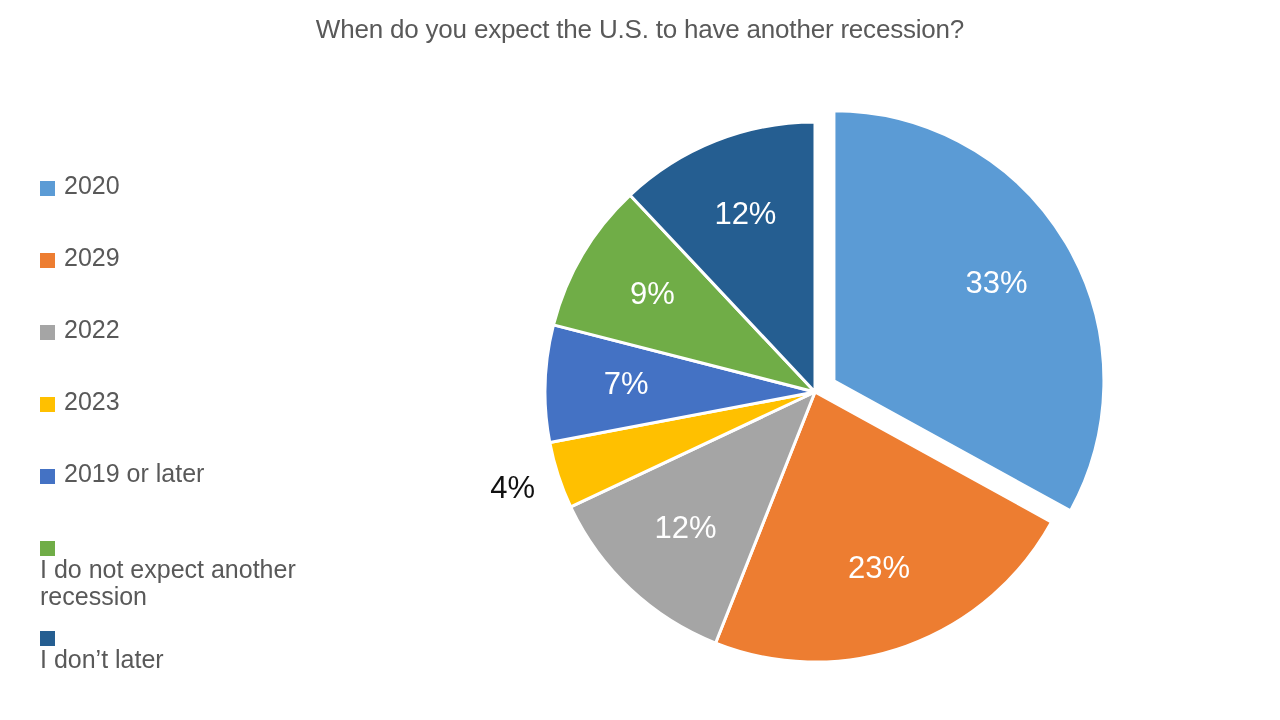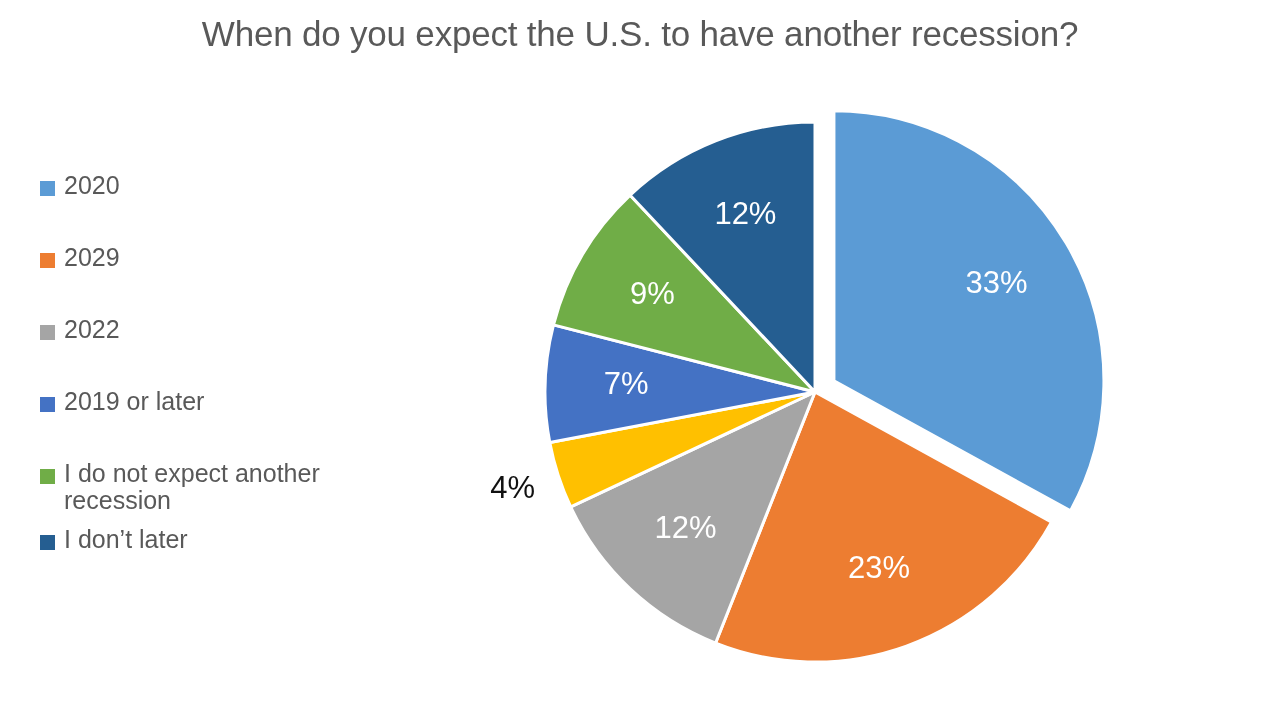--- a/index.html
+++ b/index.html
@@ -24,21 +24,21 @@
     height: 720px;
   }
 
   
   #chart-title {
     position: absolute;
     left: 0;
     top: 14px;
     width: 1280px;
     text-align: center;
-    font-size: 35px;
+    font-size: 26px;
     font-weight: 400;
     color: #595959;
     letter-spacing: -0.2px;
     white-space: nowrap;
   }
 
   
   #legend {
     position: absolute;
     left: 40px;
@@ -47,20 +47,21 @@
   }
   .legend-item {
     display: flex;
     align-items: flex-start;
     margin-bottom: 45px;
     line-height: 1.08;
     margin-top: 12px;
   }
   .legend-item.compact {
     margin-bottom: 4px;
+    flex-direction: column;
   }
   .legend-swatch {
     width: 15px;
     height: 15px;
     flex: 0 0 15px;
     margin-top: 9px;
     margin-right: 9px;
   }
   .legend-label {
     font-size: 25px;
@@ -106,20 +107,24 @@
       </div>
       <div class="legend-item">
         <span class="legend-swatch" style="background: rgb(237, 125, 49);"></span>
         <span class="legend-label">2029</span>
       </div>
       <div class="legend-item">
         <span class="legend-swatch" style="background: rgb(165, 165, 165);"></span>
         <span class="legend-label">2022</span>
       </div>
       <div class="legend-item">
+        <span class="legend-swatch" style="background: rgb(255, 192, 0);"></span>
+        <span class="legend-label">2023</span>
+      </div>
+      <div class="legend-item">
         <span class="legend-swatch" style="background: rgb(68, 114, 196);"></span>
         <span class="legend-label">2019 or later</span>
       </div>
       <div class="legend-item compact">
         <span class="legend-swatch" style="background: rgb(112, 173, 71);"></span>
         <span class="legend-label">I do not expect another recession</span>
       </div>
       <div class="legend-item compact">
         <span class="legend-swatch" style="background: rgb(37, 94, 145);"></span>
         <span class="legend-label">I don’t later</span>

